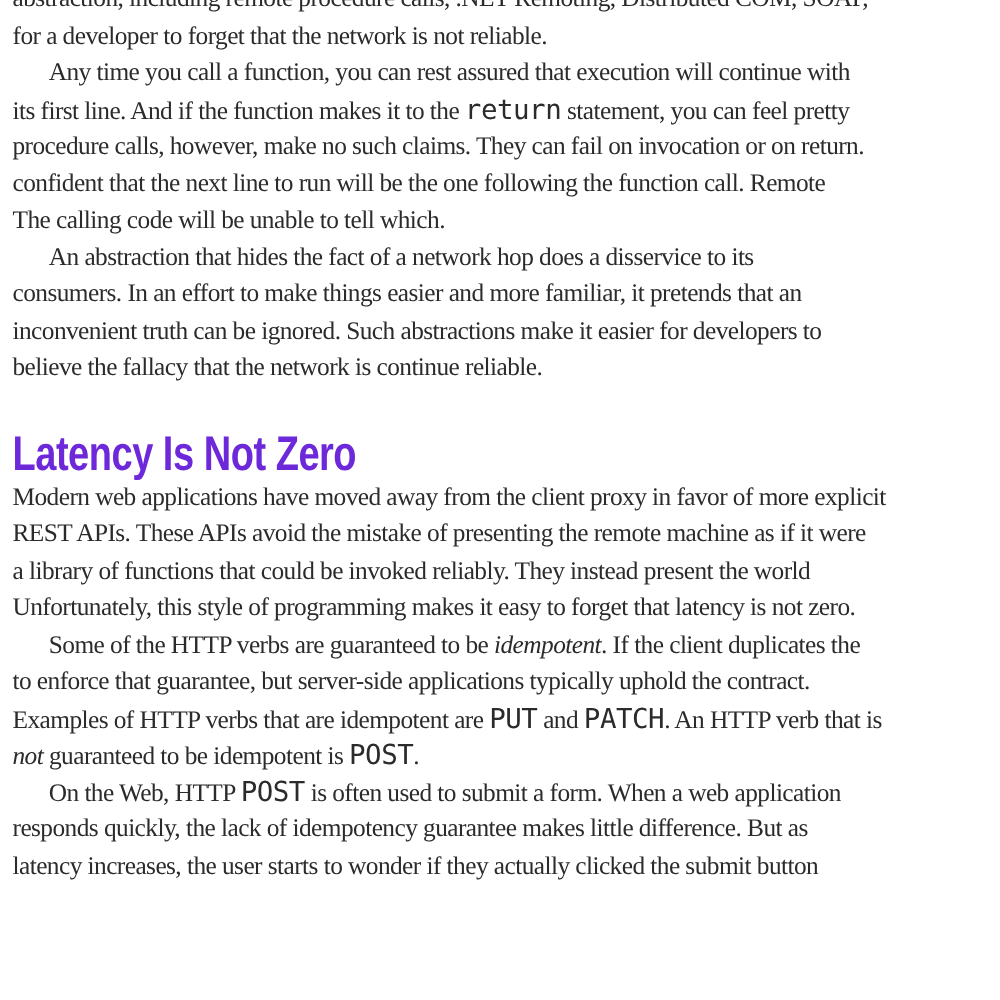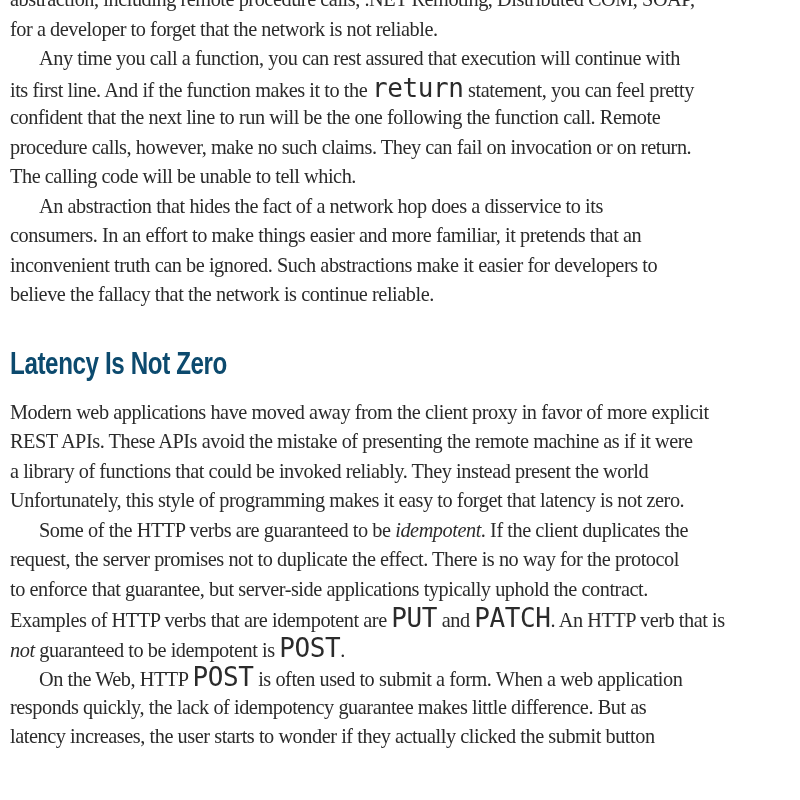--- a/index.html
+++ b/index.html
@@ -30,76 +30,75 @@
   .line {
     height: 29.5px;
     line-height: 29.5px;
     white-space: nowrap;
   }
   .line.indent {
     padding-left: 29px;
   }
   .code {
     font-family: "DejaVu Sans Mono", monospace;
-    font-size: 26px;
+    font-size: 22px;
     letter-spacing: -0.4px;
   }
   .italic {
     font-style: italic;
     text-align: center;
   }
   h2.section-heading {
-    margin: 34px 0 14px 0;
+    margin: 34px 0 0 0;
     padding: 0;
     height: 40px;
     line-height: 40px;
     font-family: "Liberation Sans", sans-serif;
     font-weight: bold;
-    font-size: 31px;
+    font-size: 39px;
     letter-spacing: -0.5px;
-    color: #0c4a6e;
+    color: #6d28d9;
     white-space: nowrap;
   }
   h2.section-heading .h-inner {
     display: inline-block;
     transform: scaleX(0.78);
     transform-origin: 0 50%;
   }
 </style>
 </head>
 <body>
 
 <div id="doc">
     <div class="para">
       <div class="line"><span class="run">abstraction, including remote procedure calls, .NET Remoting, Distributed COM, SOAP,</span></div>
       <div class="line"><span class="run">for a developer to forget that the network is not reliable.</span></div>
     </div>
     <div class="para">
       <div class="line indent"><span class="run">Any time you call a function, you can rest assured that execution will continue with</span></div>
       <div class="line"><span class="run">its first line. And if the function makes it to the </span><span class="code">return</span><span class="run"> statement, you can feel pretty</span></div>
+      <div class="line"><span class="run">procedure calls, however, make no such claims. They can fail on invocation or on return.</span></div>
       <div class="line"><span class="run">confident that the next line to run will be the one following the function call. Remote</span></div>
-      <div class="line"><span class="run">procedure calls, however, make no such claims. They can fail on invocation or on return.</span></div>
       <div class="line"><span class="run">The calling code will be unable to tell which.</span></div>
     </div>
     <div class="para">
       <div class="line indent"><span class="run">An abstraction that hides the fact of a network hop does a disservice to its</span></div>
       <div class="line"><span class="run">consumers. In an effort to make things easier and more familiar, it pretends that an</span></div>
       <div class="line"><span class="run">inconvenient truth can be ignored. Such abstractions make it easier for developers to</span></div>
       <div class="line"><span class="run">believe the fallacy that the network is continue reliable.</span></div>
     </div>
     <h2 class="section-heading"><span class="h-inner">Latency Is Not Zero</span></h2>
     <div class="para">
       <div class="line"><span class="run">Modern web applications have moved away from the client proxy in favor of more explicit</span></div>
       <div class="line"><span class="run">REST APIs. These APIs avoid the mistake of presenting the remote machine as if it were</span></div>
       <div class="line"><span class="run">a library of functions that could be invoked reliably. They instead present the world</span></div>
       <div class="line"><span class="run">Unfortunately, this style of programming makes it easy to forget that latency is not zero.</span></div>
     </div>
     <div class="para">
       <div class="line indent"><span class="run">Some of the HTTP verbs are guaranteed to be </span><span class="italic">idempotent</span><span class="run">. If the client duplicates the</span></div>
-      <div class="line"><span class="run">request, the server promises not to duplicate the effect. There is no way for the protocol</span></div>
       <div class="line"><span class="run">to enforce that guarantee, but server-side applications typically uphold the contract.</span></div>
       <div class="line"><span class="run">Examples of HTTP verbs that are idempotent are </span><span class="code">PUT</span><span class="run"> and </span><span class="code">PATCH</span><span class="run">. An HTTP verb that is</span></div>
       <div class="line"><span class="italic">not</span><span class="run"> guaranteed to be idempotent is </span><span class="code">POST</span><span class="run">.</span></div>
     </div>
     <div class="para">
       <div class="line indent"><span class="run">On the Web, HTTP </span><span class="code">POST</span><span class="run"> is often used to submit a form. When a web application</span></div>
       <div class="line"><span class="run">responds quickly, the lack of idempotency guarantee makes little difference. But as</span></div>
       <div class="line"><span class="run">latency increases, the user starts to wonder if they actually clicked the submit button</span></div>
     </div>
   </div>

